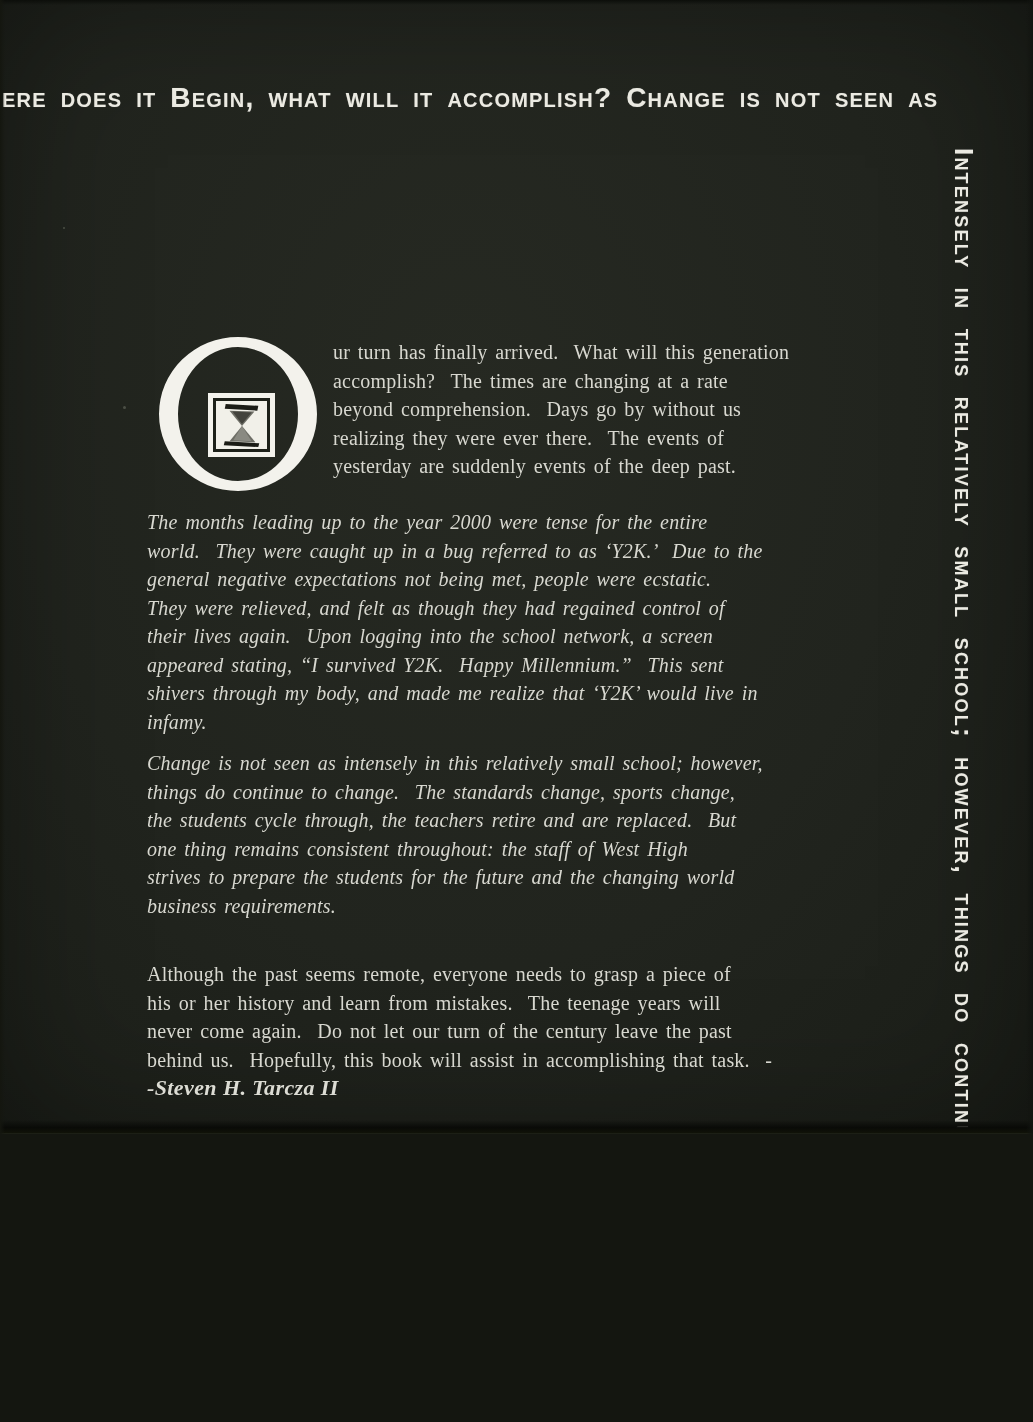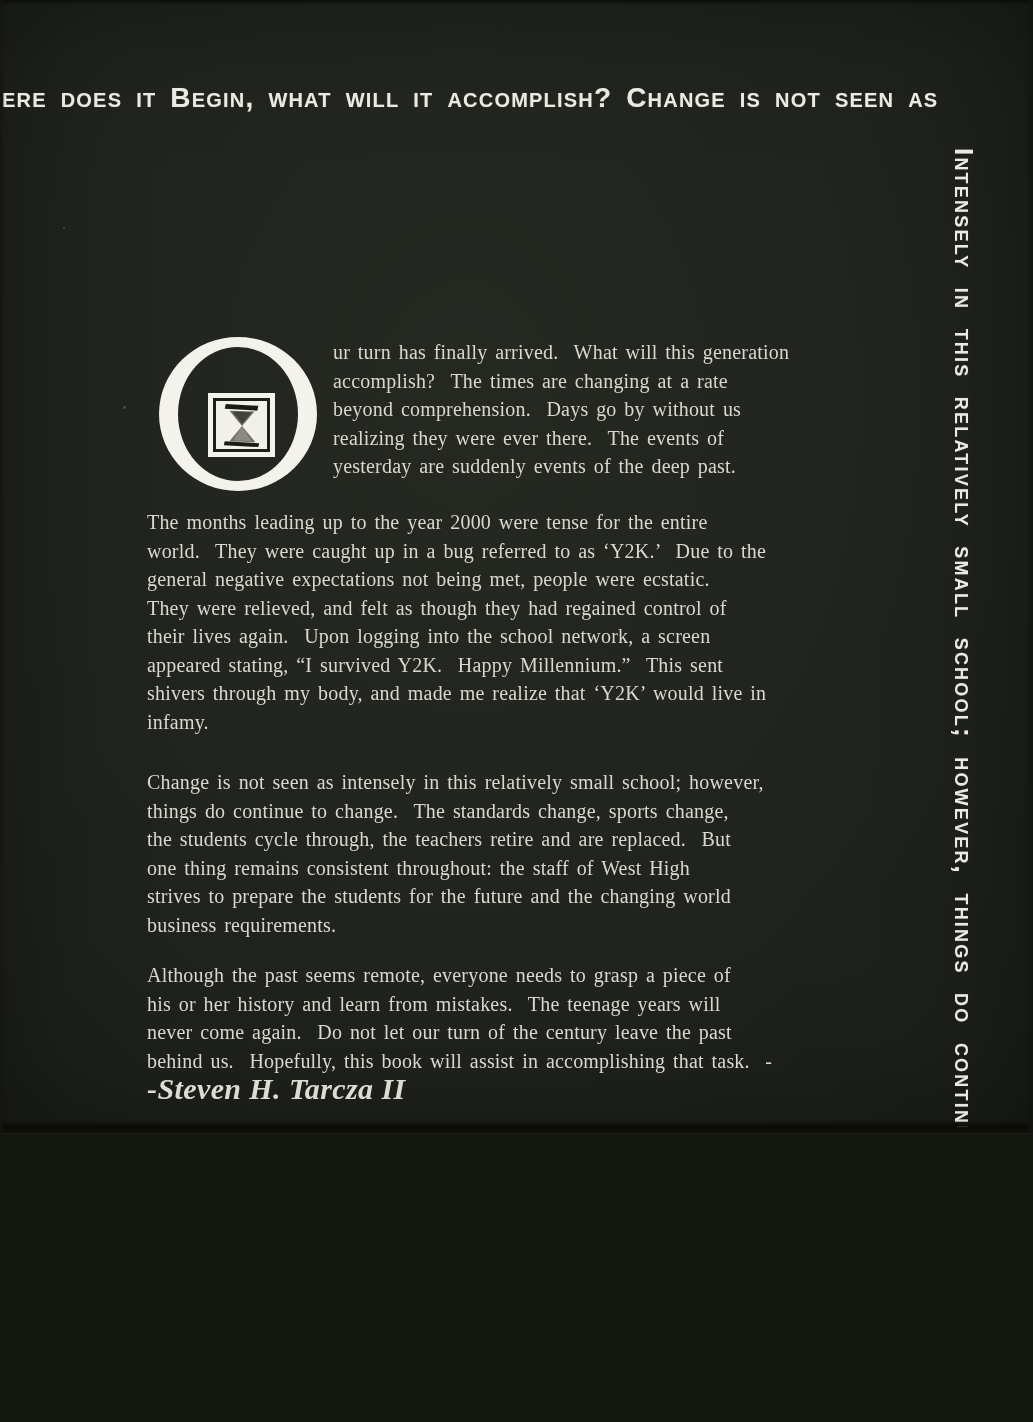--- a/index.html
+++ b/index.html
@@ -69,25 +69,25 @@
     position: absolute;
     left: 333px;
     top: 338px;
   }
   .body-col {
     position: absolute;
     left: 147px;
     top: 508px;
     width: 730px;
   }
-  .body-col .para-y2k     { margin-bottom: 32px; }
-  .body-col .para-change  { margin-bottom: 22px; }
+  .body-col .para-y2k     { margin-bottom: 13px; font-style: italic; }
+  .body-col .para-change  { margin-bottom: 40px; font-style: italic; }
   .signature {
     color: #dcdcd4;
-    font-size: 30px;
+    font-size: 22px;
     line-height: 28.5px;
     font-weight: 700;
     font-style: italic;
     letter-spacing: 0.4px;
   }
 
   
   .dropcap-wrap {
     position: absolute;
     left: 158px;

